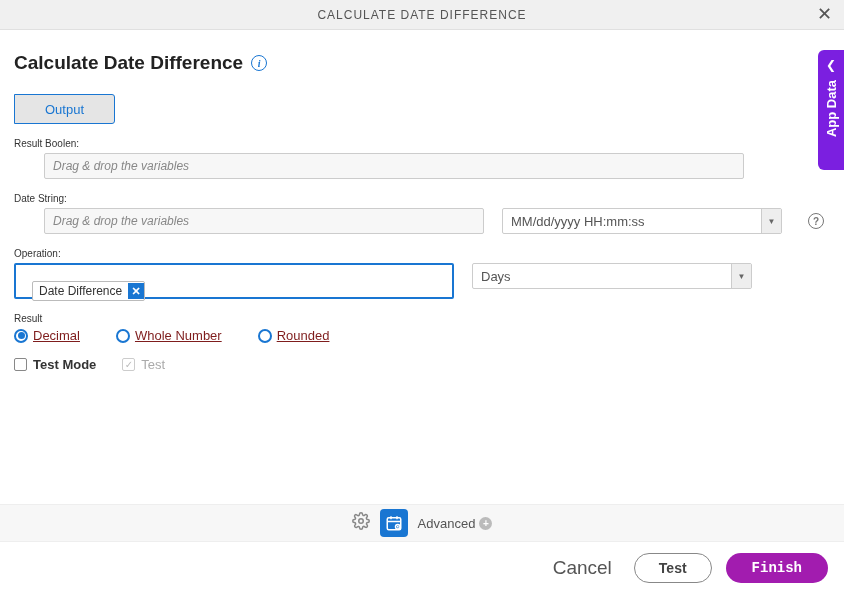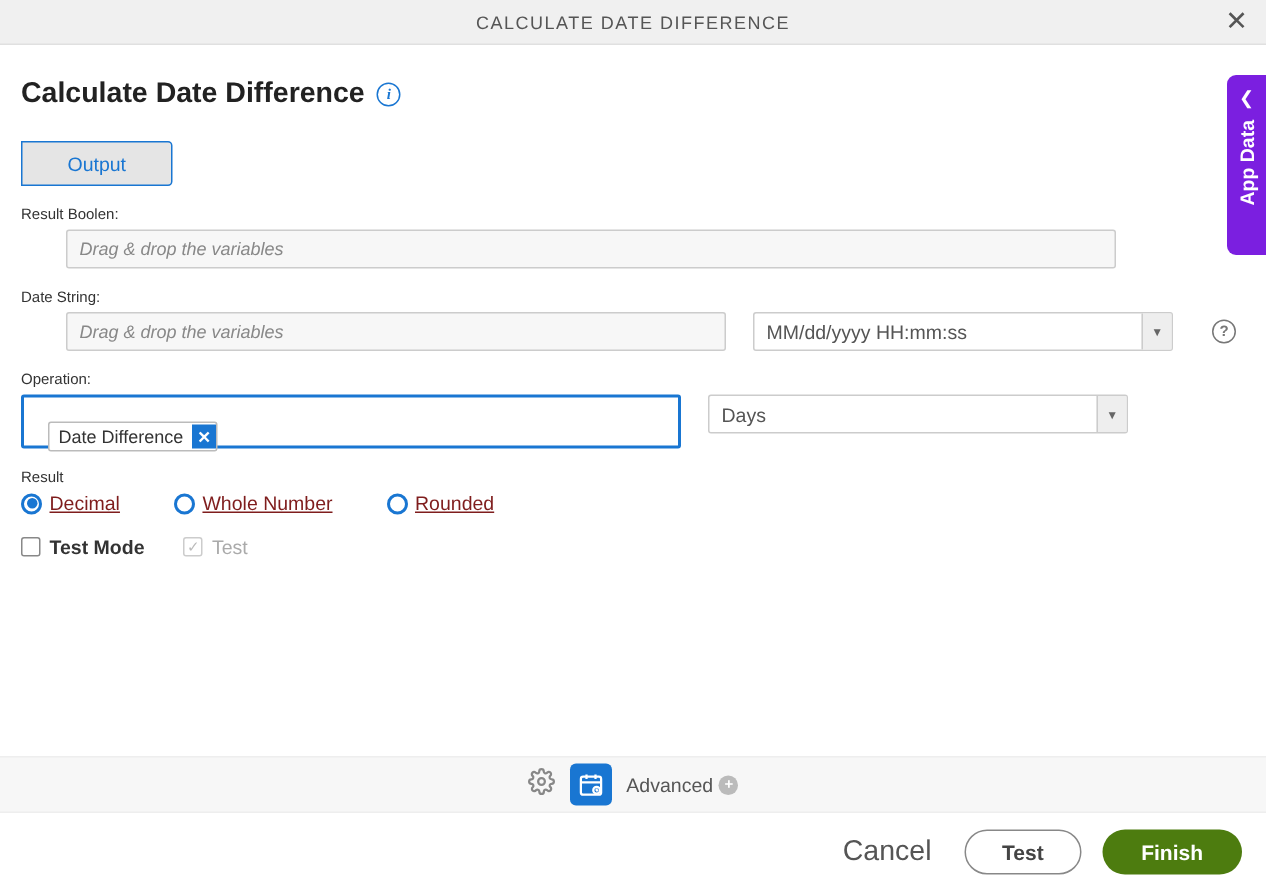--- a/index.html
+++ b/index.html
@@ -319,28 +319,29 @@
     background: #fff;
     border: 1.5px solid #888;
     color: #444;
     font-size: 14px;
     font-weight: 600;
     border-radius: 18px;
     padding: 6px 24px;
     cursor: pointer;
   }
   .btn-finish {
-    background: #4d7c0f;
+    background: #a21caf;
     border: none;
     color: #fff;
     font-size: 14px;
     font-weight: 600;
     border-radius: 18px;
     padding: 7px 26px;
     cursor: pointer;
+    font-family: Liberation Mono, monospace;
   }
   .side-tab {
     position: absolute;
     right: 0;
     top: 50px;
     width: 26px;
     height: 120px;
     background: #7b1fe0;
     border-radius: 6px 0 0 6px;
     display: flex;

